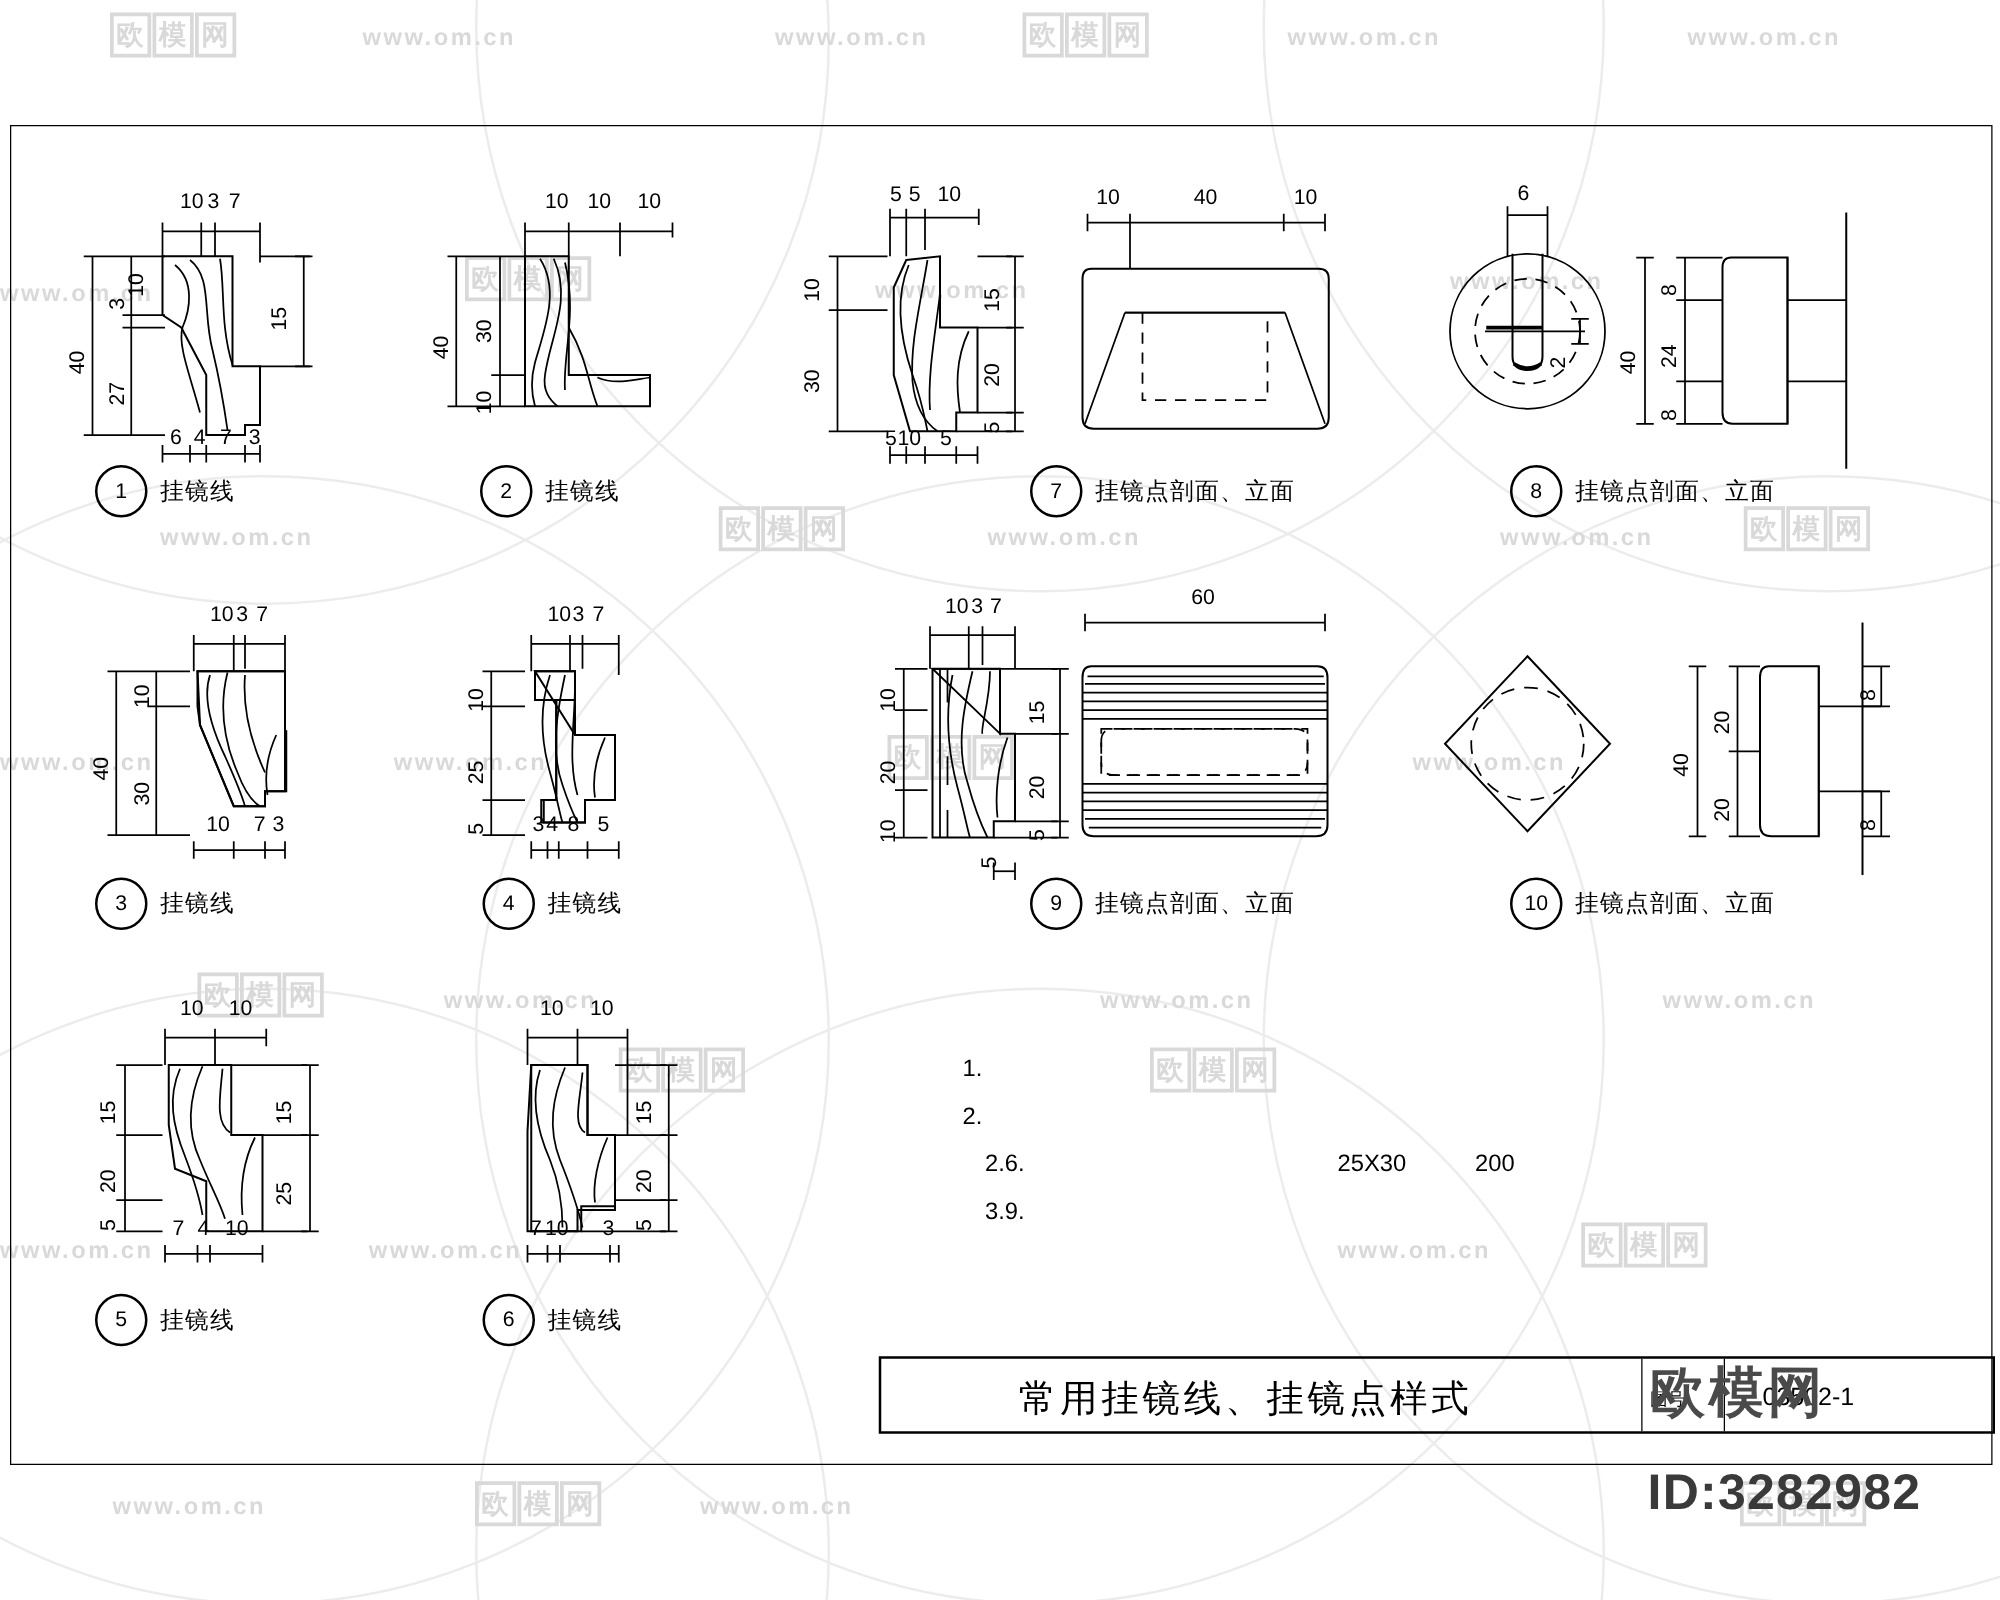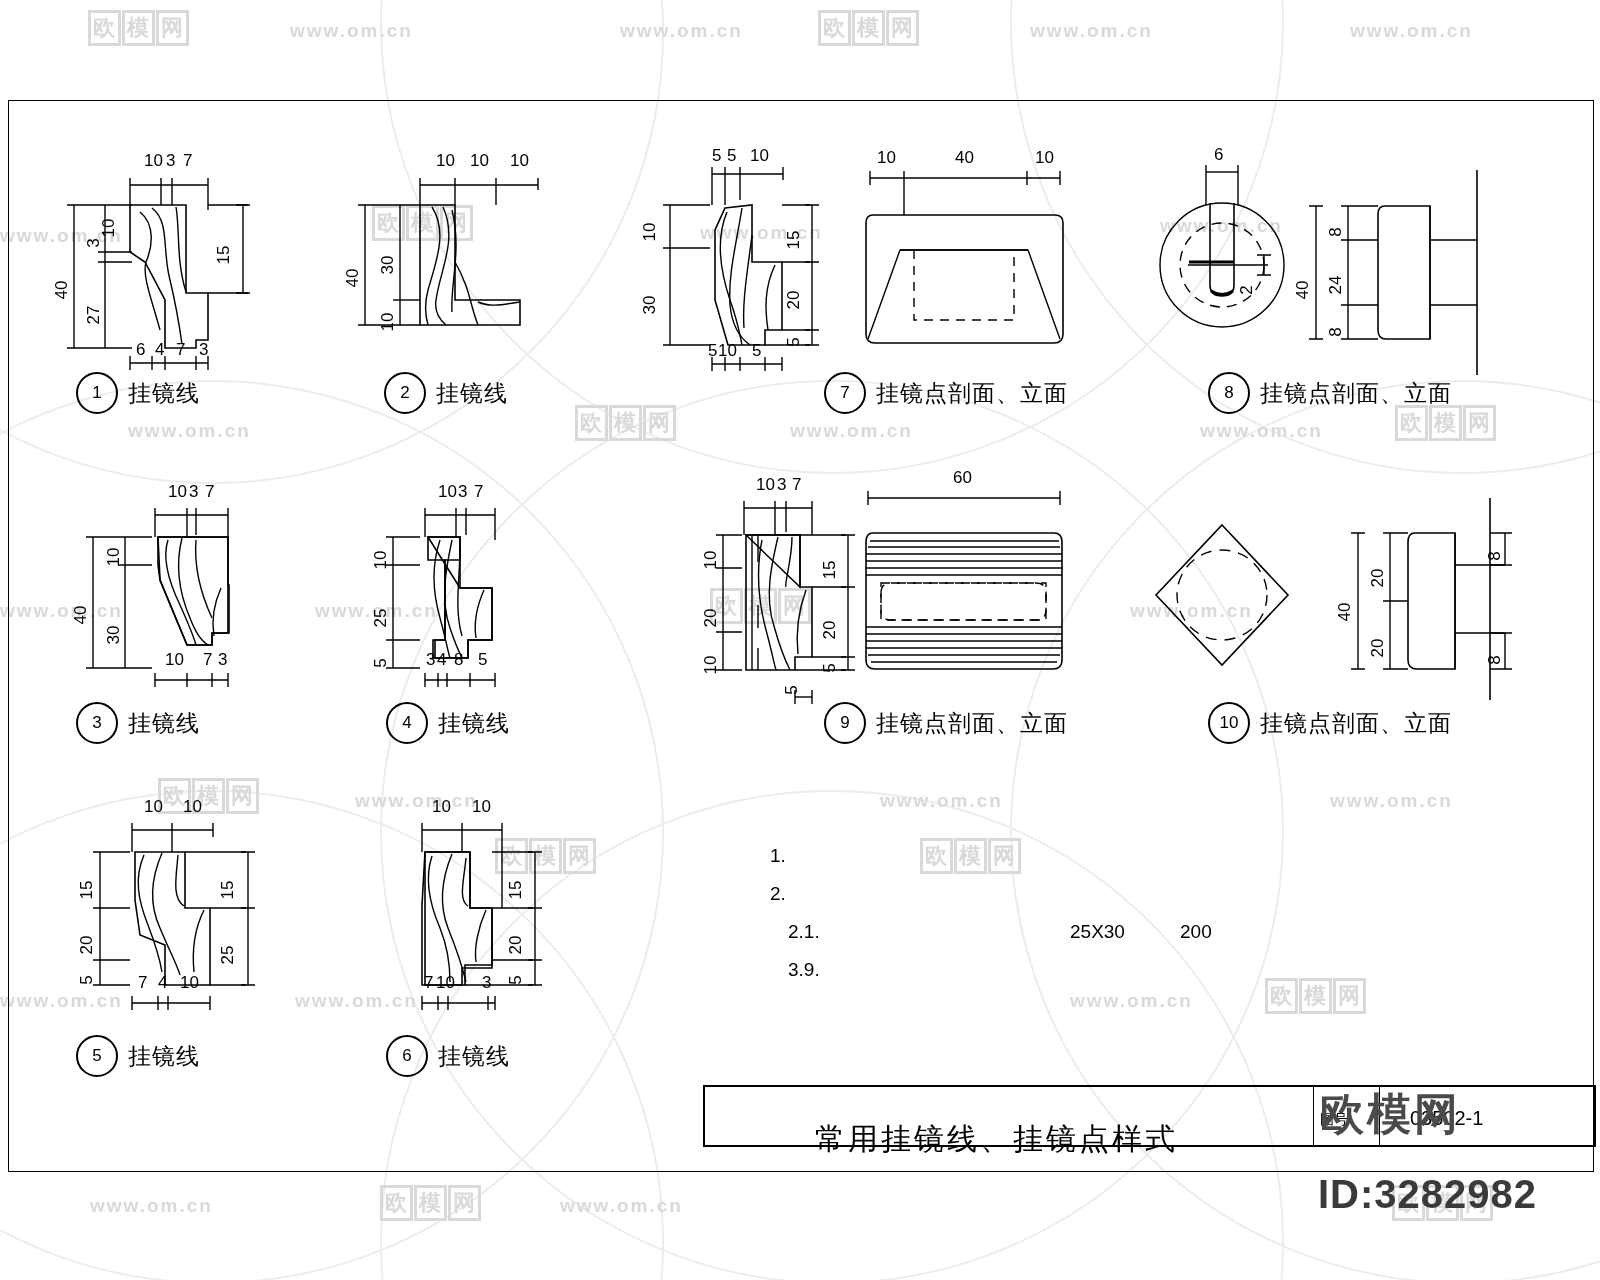--- a/index.html
+++ b/index.html
@@ -22,35 +22,35 @@
 
   
   svg.dwg{position:absolute;left:0;top:0;width:1600px;height:1280px;overflow:visible;}
   svg.dwg text{font-family:"Liberation Sans",sans-serif;fill:#000;}
 
   
   .tag{position:absolute;display:flex;align-items:center;gap:10px;}
   .tag .circ{width:38px;height:38px;border:2px solid #000;border-radius:50%;
              display:flex;align-items:center;justify-content:center;
              font-size:17px;font-family:"Liberation Sans",sans-serif;}
-  .tag .cap{font-size:23px;font-family:"DejaVu Sans",sans-serif;letter-spacing:1px;}
+  .tag .cap{font-size:19px;font-family:"DejaVu Sans",sans-serif;letter-spacing:1px;}
 
   
   .notes{position:absolute;left:770px;top:845px;width:520px;}
   .nrow{position:relative;height:38px;font-size:19px;font-family:"Liberation Sans",sans-serif;}
   .nrow .nnum{position:absolute;left:0;top:0;}
   .nrow .v1{position:absolute;left:300px;top:0;}
   .nrow .v2{position:absolute;left:410px;top:0;}
   .nrow.sub .nnum{left:18px;}
 
   
   .tb{position:absolute;left:703px;top:1085px;width:893px;height:62px;border:2px solid #000;
       box-sizing:border-box;}
   .tb-title{position:absolute;left:110px;top:12px;font-size:30px;font-family:"DejaVu Sans",sans-serif;
-            letter-spacing:3px;margin-top:20px;}
+            letter-spacing:3px;}
   .tb-cell{position:absolute;top:0;height:100%;border-left:1px solid #000;box-sizing:border-box;}
   .tb-lbl{position:absolute;font-size:14px;font-family:"DejaVu Sans",sans-serif;}
   .tb-num{position:absolute;font-size:20px;font-family:"Liberation Sans",sans-serif;}
 </style>
 </head>
 <body>
 
 <div id="sheet">
 
   <div class="wm-arc" style="left:-240px;top:-420px;width:900px;height:900px;"></div>
@@ -507,21 +507,21 @@
       <span class="nnum">1.</span>
       <span class="v1"></span>
       <span class="v2"></span>
     </div>
     <div class="nrow">
       <span class="nnum">2.</span>
       <span class="v1"></span>
       <span class="v2"></span>
     </div>
     <div class="nrow sub">
-      <span class="nnum">2.1.</span>
+      <span class="nnum">2.6.</span>
       <span class="v1">25X30</span>
       <span class="v2">200</span>
     </div>
     <div class="nrow sub">
       <span class="nnum">3.9.</span>
       <span class="v1"></span>
       <span class="v2"></span>
     </div>
   </div>
 

